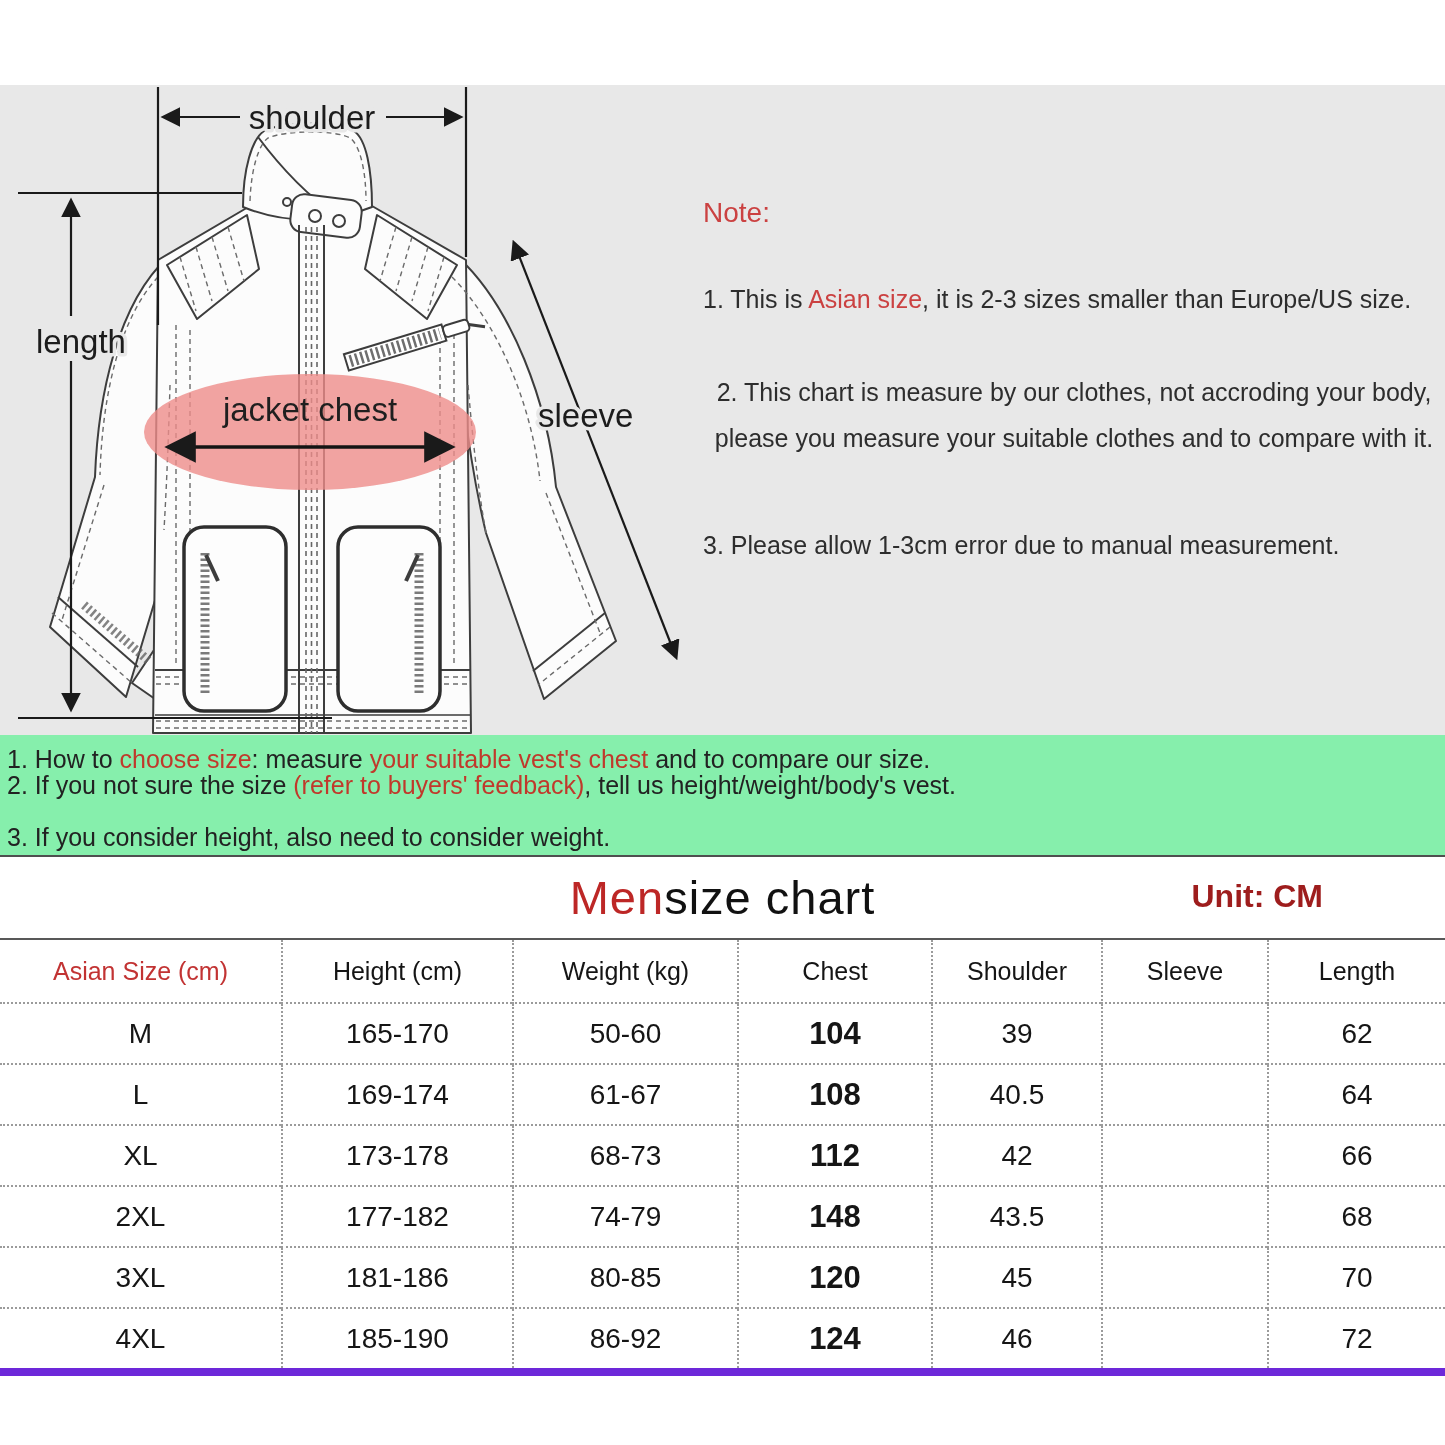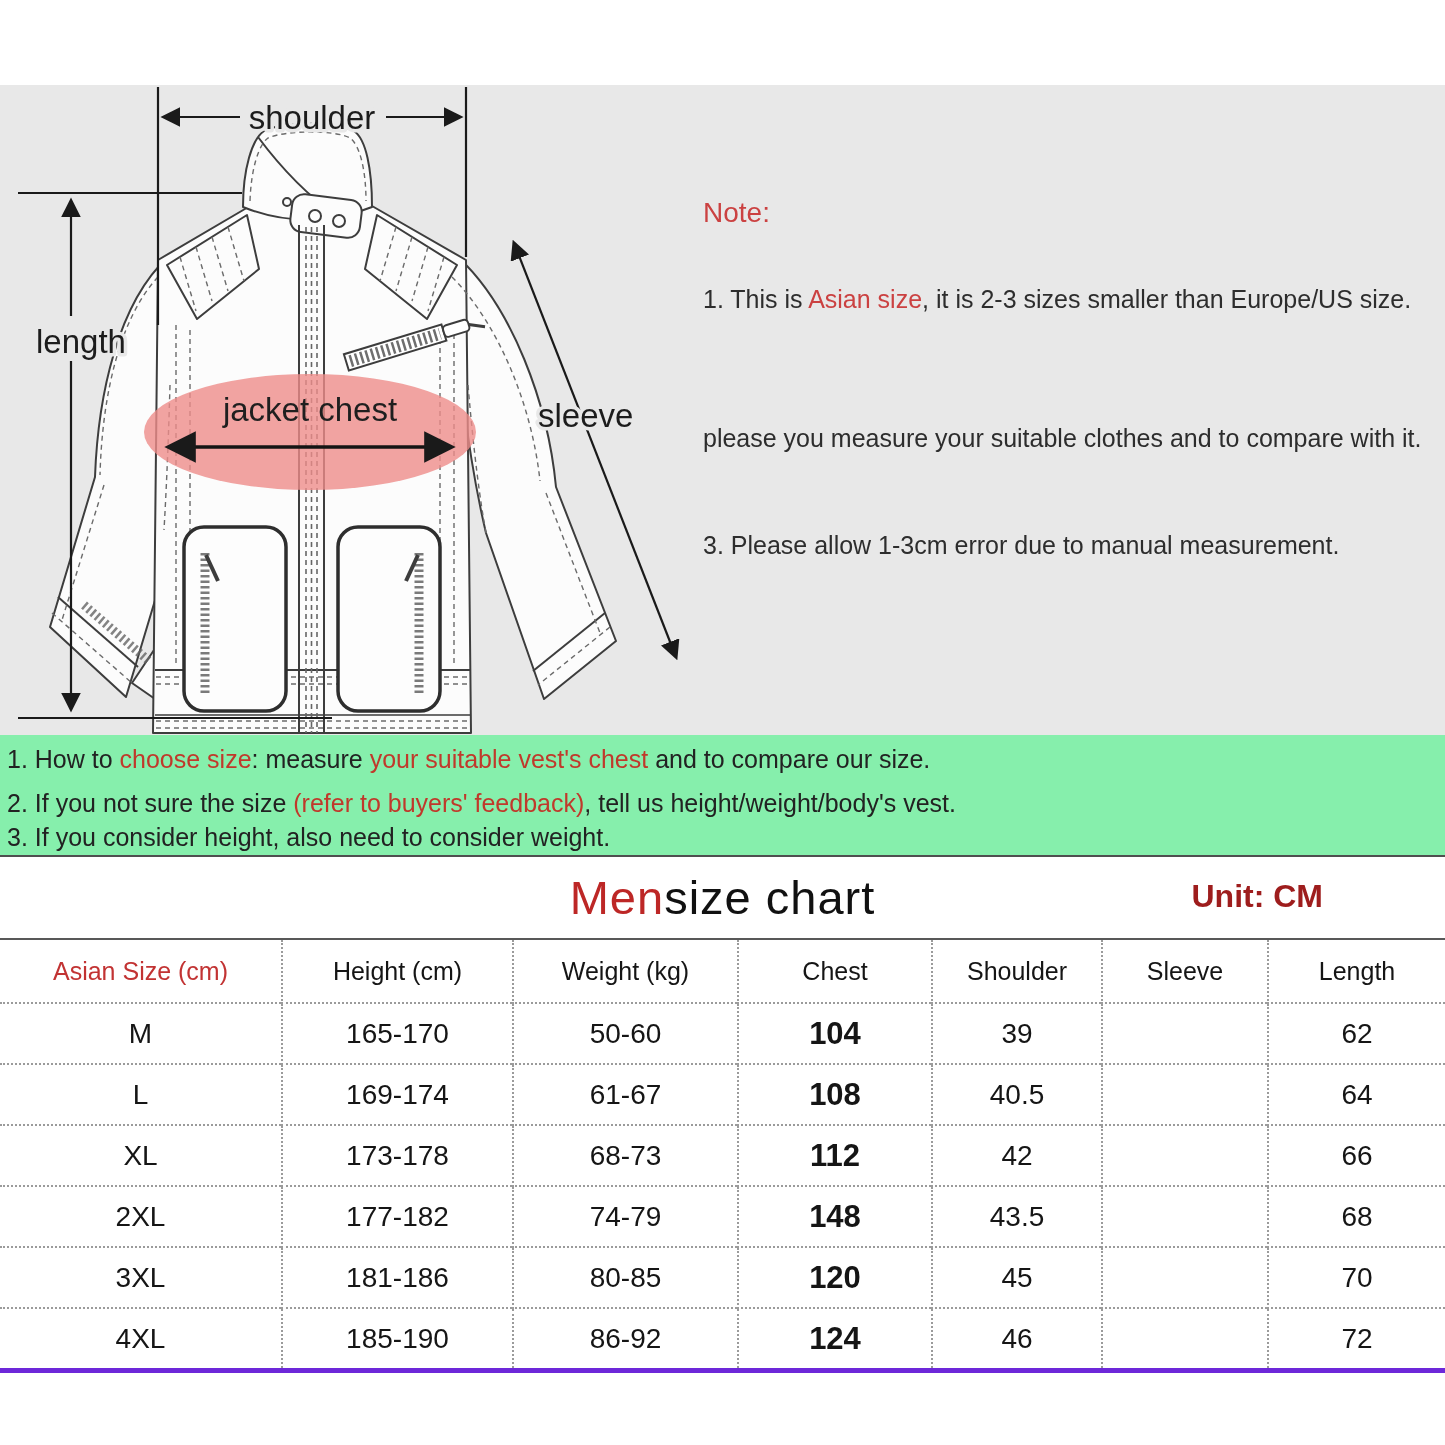--- a/index.html
+++ b/index.html
@@ -4,36 +4,36 @@
 <style>
   html,body{margin:0;padding:0;background:#fff;}
   .canvas{position:relative;width:1445px;height:1445px;background:#ffffff;overflow:hidden;
           font-family:"Liberation Sans",sans-serif;color:#1c1c1c;}
   
   .panel{position:absolute;left:0;top:85px;width:1445px;height:650px;background:#e8e8e8;}
   .panel svg{position:absolute;left:0;top:0;}
   .dlabel{font-size:33px;fill:#1c1c1c;paint-order:stroke;stroke:#e8e8e8;stroke-width:7px;stroke-linejoin:round;}
   .clabel{font-size:33px;fill:#1f1f1f;}
   
-  .note{position:absolute;left:703px;top:0;width:742px;height:508px;font-size:25px;color:#2d2d2d;}
+  .note{position:absolute;left:703px;top:0;width:742px;height:508px;font-size:25px;color:#2d2d2d;text-align:center;}
   .note div{position:absolute;white-space:nowrap;}
   .note-heading{top:112px;color:#cb4141;font-size:28px;}
   .note-item1{top:200px;}
   .note-item2{top:284px;line-height:46px;white-space:normal !important;width:742px;}
   .note-item3{top:418px;margin-top:28px;}
   .note-red{color:#cb4141;}
   
   .instructions{position:absolute;left:0;top:735px;width:1445px;height:96px;background:#86efac;
                 font-size:25px;color:#222;padding:12px;}
   .instructions .iline{position:absolute;left:7px;white-space:nowrap;}
-  .i1{top:10px;} .i2{top:54px;text-align:right;} .i3{top:88px;}
+  .i1{top:10px;} .i2{top:36px;text-align:right;} .i3{top:88px;}
   .instr-red{color:#c0392b;}
   
   .tbl{position:absolute;left:0;top:855px;width:1445px;border-top:2px solid #4f4f4f;
-       border-bottom:5px solid #6d28d9;background:#fff;}
+       border-bottom:8px solid #6d28d9;background:#fff;}
   .tbl-title-row{position:relative;height:81px;border-bottom:2px solid #585858;}
   .tbl-title{position:absolute;left:0;top:0;width:100%;height:81px;display:flex;align-items:center;
              justify-content:center;font-size:47px;color:#111;letter-spacing:1px;}
   .title-red{color:#bd2726;}
   .tbl-unit{position:absolute;right:122px;top:0;height:78px;display:flex;align-items:center;
             font-size:32px;font-weight:bold;color:#9e1d1d;}
   .tbl-grid{display:grid;grid-template-columns:281px 231px 225px 194px 170px 166px 178px;}
   .trow{display:contents;}
   .th,.td{display:flex;align-items:center;justify-content:center;color:#151515;}
   .th{height:62px;font-size:25px;border-bottom:2px dotted #9b9b9b;}
@@ -161,21 +161,21 @@
 
       <g stroke="#1a1a1a" stroke-width="2.2">
         <line x1="514" y1="158" x2="676" y2="572" marker-start="url(#ah)" marker-end="url(#ah)"></line>
       </g>
       <text class="dlabel" x="538" y="342">sleeve</text>
     </svg>
 
     <div class="note">
       <div class="note-heading">Note:</div>
       <div class="note-item1"><span>1. This is </span><span class="note-red">Asian size</span><span>, it is 2-3 sizes smaller than Europe/US size.</span></div>
-      <div class="note-item2"><br><span>please you measure your suitable clothes and to compare with it.</span></div>
+      <div class="note-item2"><span>2. This chart is measure by our clothes, not accroding your body,</span><br><span>please you measure your suitable clothes and to compare with it.</span></div>
       <div class="note-item3">3. Please allow 1-3cm error due to manual measurement.</div>
     </div>
   </div>
 
   <div class="instructions">
     <div class="iline i1"><span>1. How to </span><span class="instr-red">choose size</span><span>: measure </span><span class="instr-red">your suitable vest's chest</span><span> and to compare our size.</span></div>
     <div class="iline i2"><span>2. If you not sure the size </span><span class="instr-red">(refer to buyers' feedback)</span><span>, tell us height/weight/body's vest.</span></div>
     <div class="iline i3">3. If you consider height, also need to consider weight.</div>
   </div>
 

